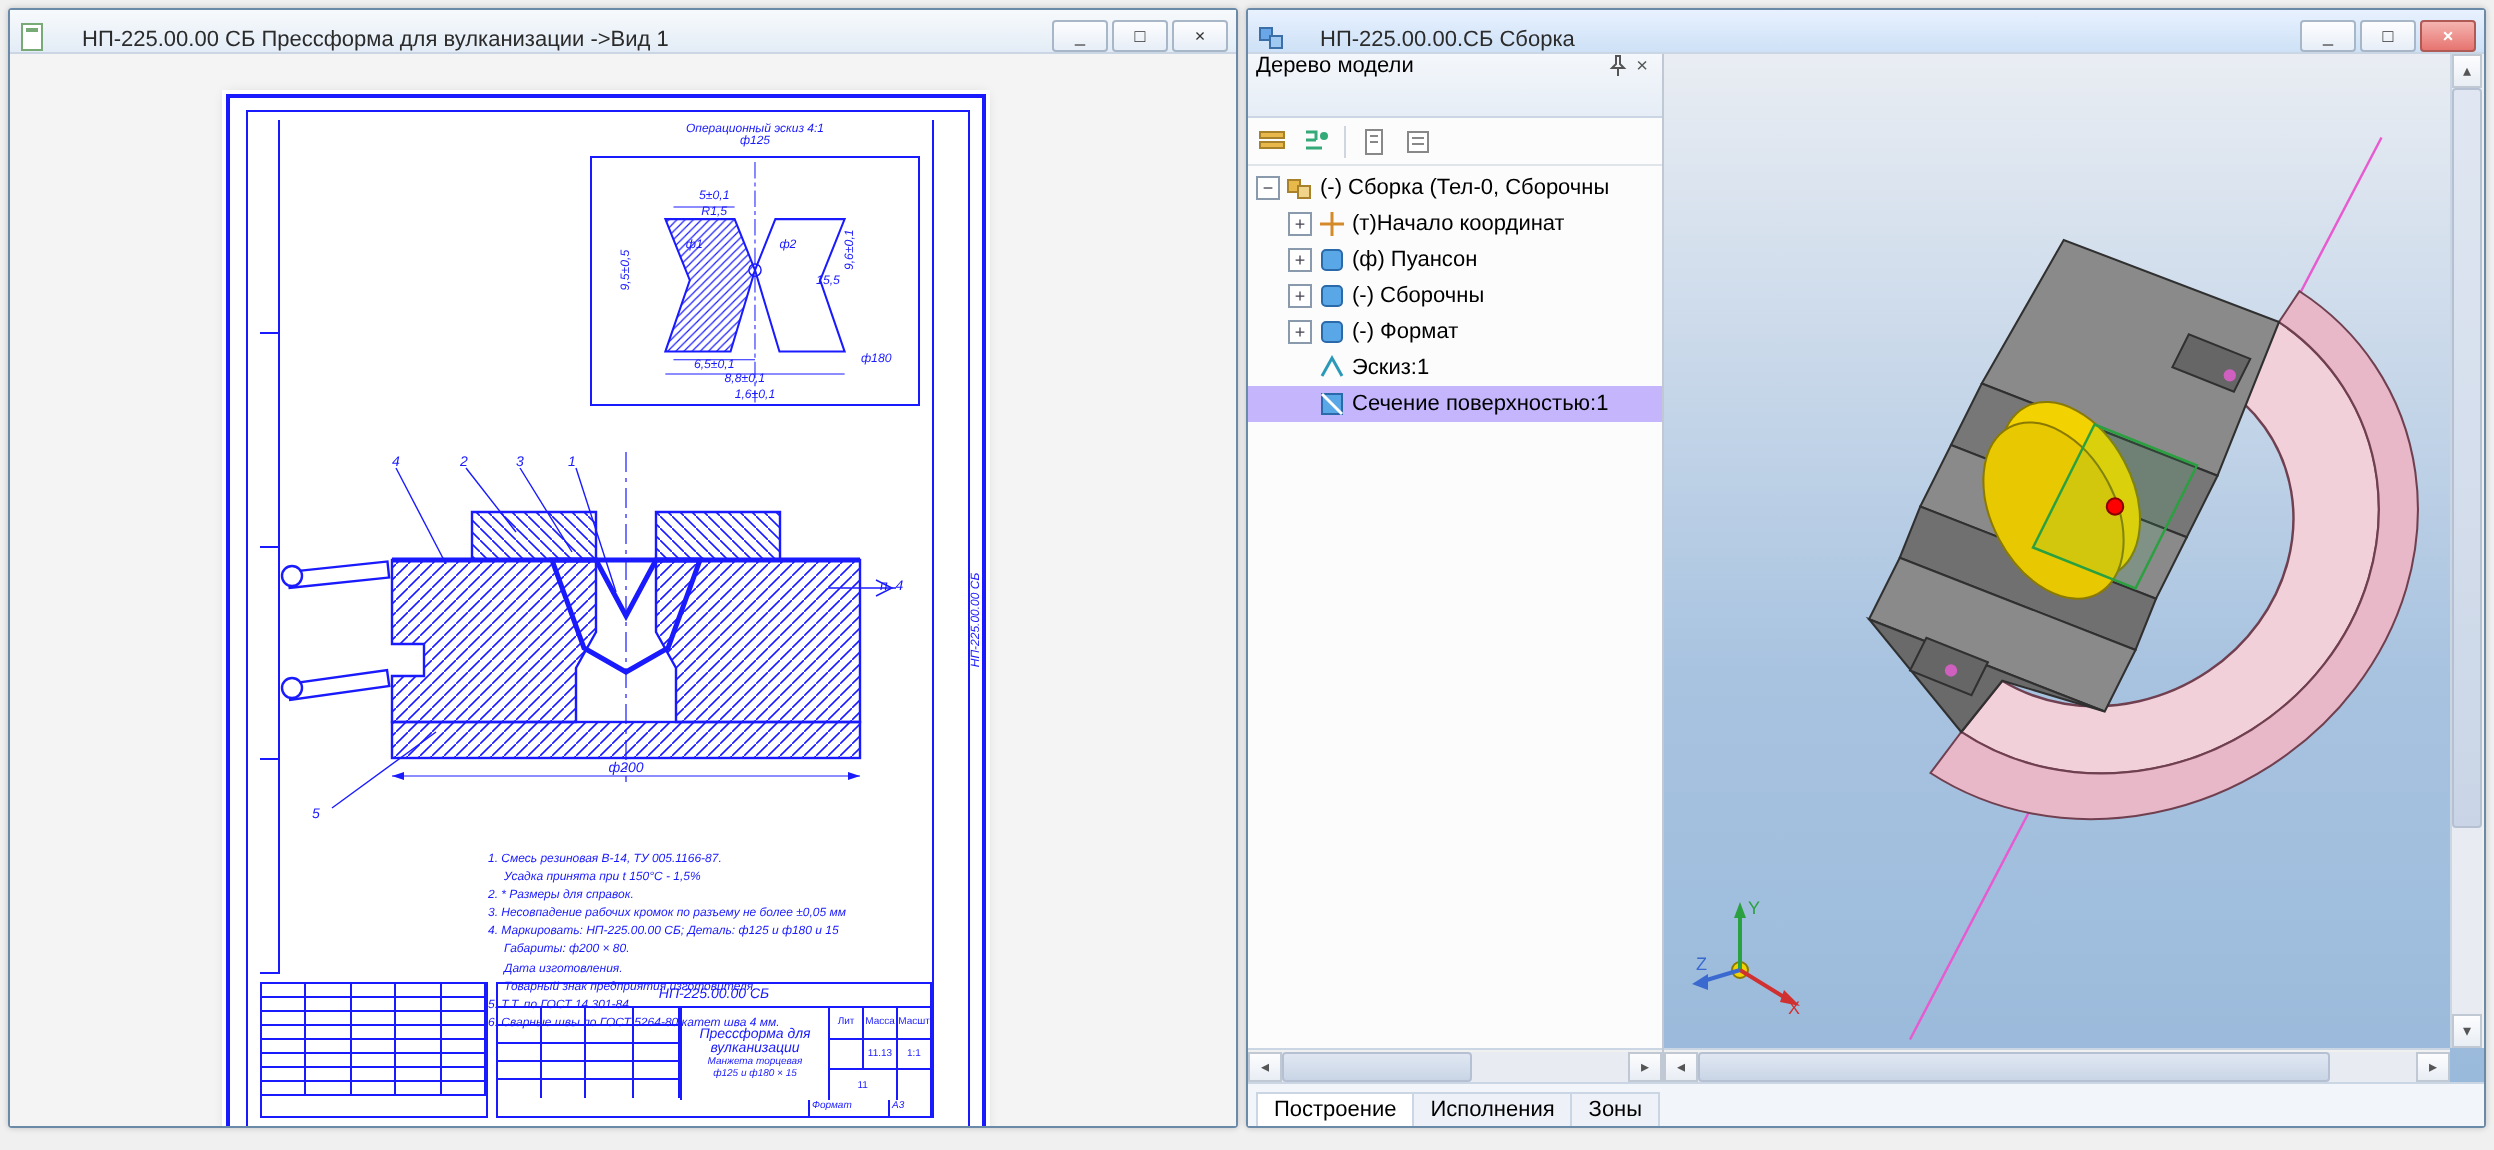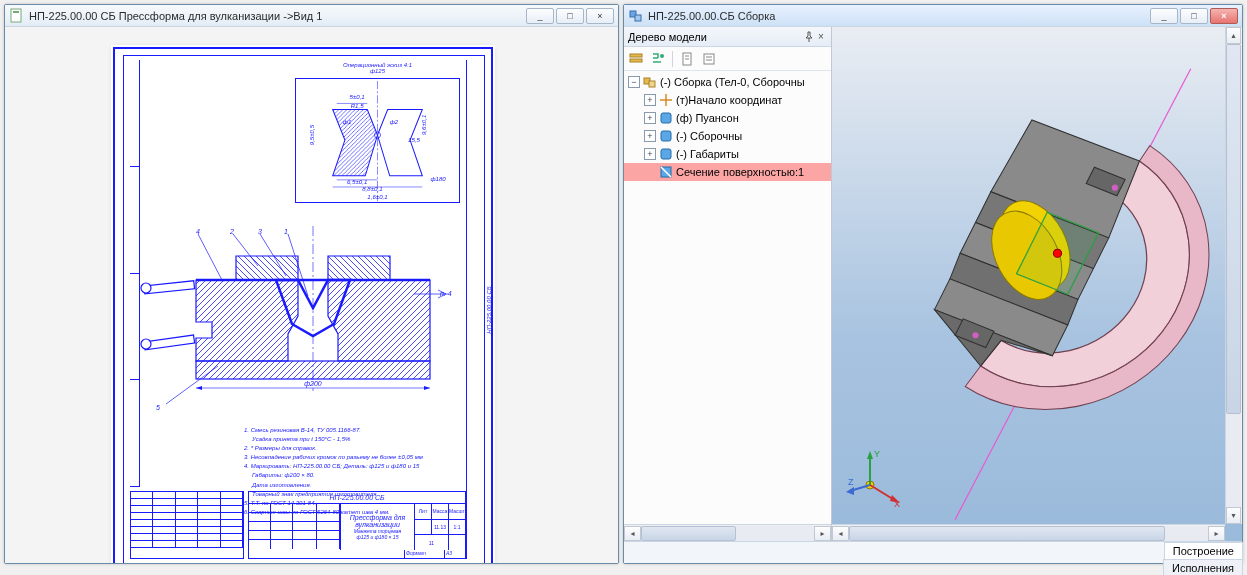--- a/index.html
+++ b/index.html
@@ -3,21 +3,21 @@
 <meta charset="utf-8">
 <style>
   * { box-sizing: border-box; margin: 0; padding: 0; font-family: "Segoe UI", Tahoma, sans-serif; }
   body { background: #f0f0f0; width: 1247px; height: 575px; overflow: hidden; position: relative; }
   .workspace { display: flex; width: 100%; height: 100%; padding: 4px; gap: 4px; }
 
   .window { background: #fff; border: 1px solid #6b8aa8; display: flex; flex-direction: column; border-radius: 2px; box-shadow: 0 0 3px rgba(0,0,0,0.2); position: relative; }
   .window.left { width: 615px; height: 560px; }
   .window.right { flex: 1; height: 560px; }
 
-  .titlebar { height: 22px; background: linear-gradient(#f7fafc, #e3ecf6); border-bottom: 1px solid #cbd6e4; display: flex; align-items: center; padding: 0 4px; gap: 4px; }
+  .titlebar { height: 22px; background: linear-gradient(#f7fafc, #e3ecf6); border-bottom: 1px solid #cbd6e4; display: flex; align-items: flex-end; padding: 0 4px; gap: 16px; }
   .titlebar.active { background: linear-gradient(#e8f1ff, #cde1f6); }
   .title-icon { width: 16px; height: 14px; display: inline-flex; align-items: center; justify-content: center; }
   .title-text { font-size: 11px; color: #2b2b2b; flex: 1; white-space: nowrap; overflow: hidden; text-overflow: ellipsis; }
   .winbtns { display: flex; gap: 2px; margin-left: auto; }
   .winbtn { width: 28px; height: 16px; border: 1px solid #a8b7c8; background: linear-gradient(#fdfdfe,#e7eef7); border-radius: 2px; display: flex; align-items: center; justify-content: center; font-size: 9px; color: #333; cursor: pointer; }
   .winbtn.close { background: linear-gradient(#f5b4b0,#e77470); border-color: #b05a56; color: #fff; font-weight: bold; }
 
   
   .draw-area { flex: 1; background: #f4f4f4; position: relative; overflow: hidden; }
   .sheet { position: absolute; left: 108px; top: 20px; width: 380px; height: 525px; background: #fff; border: 2px solid #1a1aff; box-shadow: 0 0 0 2px #fff, 0 0 6px rgba(0,0,0,0.15); }
@@ -59,40 +59,40 @@
   .left-stamp { position: absolute; left: 6px; bottom: 4px; width: 114px; height: 68px; border: 1px solid #1a1aff; }
   .left-stamp .row { height: 7px; border-bottom: 1px solid #1a1aff; display: flex; }
   .left-stamp .row div { border-right: 1px solid #1a1aff; flex: 1; }
   .bind-side { position: absolute; left: 6px; top: 4px; width: 10px; bottom: 76px; border-right: 1px solid #1a1aff; }
   .bind-side .seg { height: 25%; border-bottom: 1px solid #1a1aff; }
 
   
   .right-body { flex: 1; display: flex; flex-direction: column; position: relative; }
   .splitter-h { display: flex; flex: 1; min-height: 0; }
   .tree-panel { width: 208px; border-right: 1px solid #c0c8d4; background: #fcfcfc; display: flex; flex-direction: column; }
-  .tree-head { height: 20px; background: linear-gradient(#f4f7fb,#e6edf6); border-bottom: 1px solid #cbd6e4; display: flex; align-items: center; padding: 0 4px; font-size: 11px; }
+  .tree-head { height: 32px; background: linear-gradient(#f4f7fb,#e6edf6); border-bottom: 1px solid #cbd6e4; display: flex; padding: 0 4px; font-size: 11px; }
   .tree-head .sp { flex: 1; }
   .pin { width: 12px; height: 12px; display: inline-flex; align-items: center; justify-content: center; font-size: 10px; color: #555; }
   .tree-tools { height: 24px; border-bottom: 1px solid #e0e5ec; display: flex; align-items: center; gap: 6px; padding: 0 4px; }
   .tbtn { width: 16px; height: 16px; display: inline-flex; align-items: center; justify-content: center; }
   .tbtn svg { width: 14px; height: 14px; }
   .tsep { width: 1px; height: 16px; background: #d0d6df; }
   .tree { flex: 1; overflow: auto; font-size: 11px; padding: 2px 0; }
   .node { display: flex; align-items: center; height: 18px; padding-left: 4px; white-space: nowrap; }
   .node[data-depth="1"] { padding-left: 20px; }
   .exp { width: 12px; height: 12px; border: 1px solid #8a9aad; background: #fff; display: inline-flex; align-items: center; justify-content: center; font-size: 9px; color: #445; margin-right: 2px; cursor: pointer; }
   .exp.leaf { border: none; background: none; }
   .node .ic { width: 16px; height: 16px; display: inline-flex; align-items: center; justify-content: center; margin-right: 2px; }
-  .node.sel { background: #fca5a5; }
+  .node.sel { background: #c4b5fd; }
   .node .lbl { overflow: hidden; text-overflow: ellipsis; }
   .scrollbar-h { height: 17px; border-top: 1px solid #cbd6e4; background: #f0f0f0; display: flex; align-items: center; }
   .sb-btn { width: 17px; height: 15px; background: linear-gradient(#fdfdfe,#e8edf4); border: 1px solid #c0c8d4; display: flex; align-items: center; justify-content: center; font-size: 8px; color: #555; }
   .sb-track { flex: 1; height: 15px; background: #e8ecf2; position: relative; }
   .sb-thumb { position: absolute; left: 0; top: 0; height: 100%; width: 55%; background: linear-gradient(#e0e7f2,#c9d5e6); border: 1px solid #b5c1d2; border-radius: 2px; }
-  .tabstrip { height: 22px; background: #f2f5f9; border-top: 1px solid #cbd6e4; display: flex; align-items: flex-end; padding-left: 4px; gap: 0; flex-direction: column; }
+  .tabstrip { height: 22px; background: #f2f5f9; border-top: 1px solid #cbd6e4; display: flex; align-items: flex-end; padding-left: 4px; gap: 0; }
   .tab { padding: 2px 8px; font-size: 11px; border: 1px solid #cbd6e4; border-bottom: none; background: #eef2f8; margin-right: -1px; cursor: pointer; }
   .tab.active { background: #fff; }
 
   .viewport { flex: 1; position: relative; overflow: hidden; background: linear-gradient(#e9edf3, #a8c3e0 60%, #9abadb); }
   .viewport svg.model { position: absolute; inset: 0; width: 100%; height: 100%; }
   .axis-gizmo { position: absolute; left: 14px; bottom: 34px; width: 60px; height: 60px; }
   .vp-scroll-r { position: absolute; right: 0; top: 0; bottom: 17px; width: 17px; background: #f0f0f0; border-left: 1px solid #cbd6e4; display: flex; flex-direction: column; }
   .vp-scroll-r .sb-btn { width: 15px; height: 17px; }
   .vp-scroll-r .sb-track { flex: 1; width: 15px; }
   .vp-scroll-r .sb-thumb { width: 100%; height: 80%; }
@@ -459,21 +459,30 @@
                 </span>
               <span class="lbl">(-) Сборочны</span>
             </div>
             <div class="node" data-depth="1">
               <span class="exp">+</span>
               <span class="ic">
                   <svg viewBox="0 0 16 16">
                     <rect x="3" y="3" width="10" height="10" rx="2" fill="#5aa7e8" stroke="#2a6aa8"></rect>
                   </svg>
                 </span>
-              <span class="lbl">(-) Габариты</span>
+              <span class="lbl">(-) Формат</span>
+            </div>
+            <div class="node" data-depth="1">
+              <span class="exp leaf"></span>
+              <span class="ic">
+                  <svg viewBox="0 0 16 16">
+                    <path d="M3 12 L8 3 L13 12" stroke="#2a9ab8" fill="none" stroke-width="1.5"></path>
+                  </svg>
+                </span>
+              <span class="lbl">Эскиз:1</span>
             </div>
             <div class="node sel" data-depth="1">
               <span class="exp leaf"></span>
               <span class="ic">
                   <svg viewBox="0 0 16 16">
                     <rect x="3" y="3" width="10" height="10" fill="#5aa7e8" stroke="#2a6aa8"></rect>
                     <path d="M3 3 L13 13" stroke="#fff" stroke-width="1.5"></path>
                   </svg>
                 </span>
               <span class="lbl">Сечение поверхностью:1</span>

